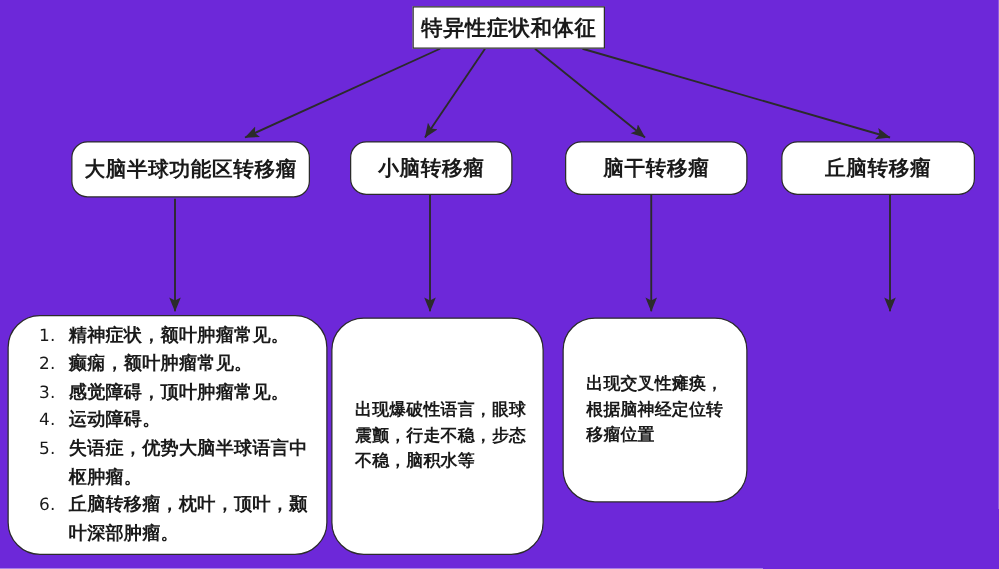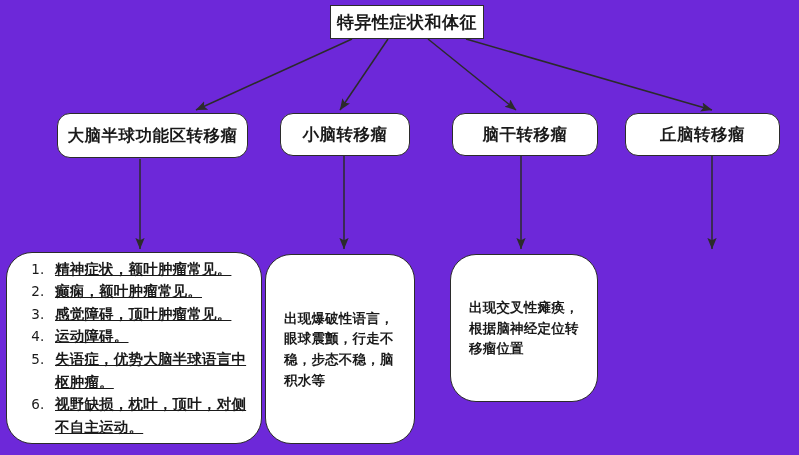--- a/index.html
+++ b/index.html
@@ -68,21 +68,20 @@
     padding: 0 0 0 30px;
     list-style: decimal;
   }
   ol.sym-list li {
     font-size: 14.5px;
     font-weight: 700;
     line-height: 1.56;
     color: #1a1a1a;
     padding-left: 6px;
     letter-spacing: 0.2px;
-    text-decoration: underline;
   }
   ol.sym-list li::marker {
     font-weight: 400;
     font-size: 13.5px;
   }
 </style>
 </head>
 <body>
 
 <div id="canvas">
@@ -125,25 +124,25 @@
     <span>丘脑转移瘤</span>
   </div>
 
   <div class="node detail" style="left:6px; top:252px; width:256px; height:192px;">
     <ol class="sym-list">
       <li>精神症状，额叶肿瘤常见。</li>
       <li>癫痫，额叶肿瘤常见。</li>
       <li>感觉障碍，顶叶肿瘤常见。</li>
       <li>运动障碍。</li>
       <li>失语症，优势大脑半球语言中枢肿瘤。</li>
-      <li>视野缺损，枕叶，顶叶，对侧不自主运动。</li>
+      <li>丘脑转移瘤，枕叶，顶叶，颞叶深部肿瘤。</li>
     </ol>
   </div>
 
-  <div class="node detail" style="left:265px; top:254px; width:150px; height:190px;">
+  <div class="node detail" style="left:265px; top:254px; width:170px; height:190px;">
     <div class="detail-text centered">出现爆破性语言，眼球震颤，行走不稳，步态不稳，脑积水等</div>
   </div>
 
   <div class="node detail" style="left:450px; top:254px; width:148px; height:148px;">
     <div class="detail-text centered">出现交叉性瘫痪，根据脑神经定位转移瘤位置</div>
   </div>
 
 
 </div>
 

